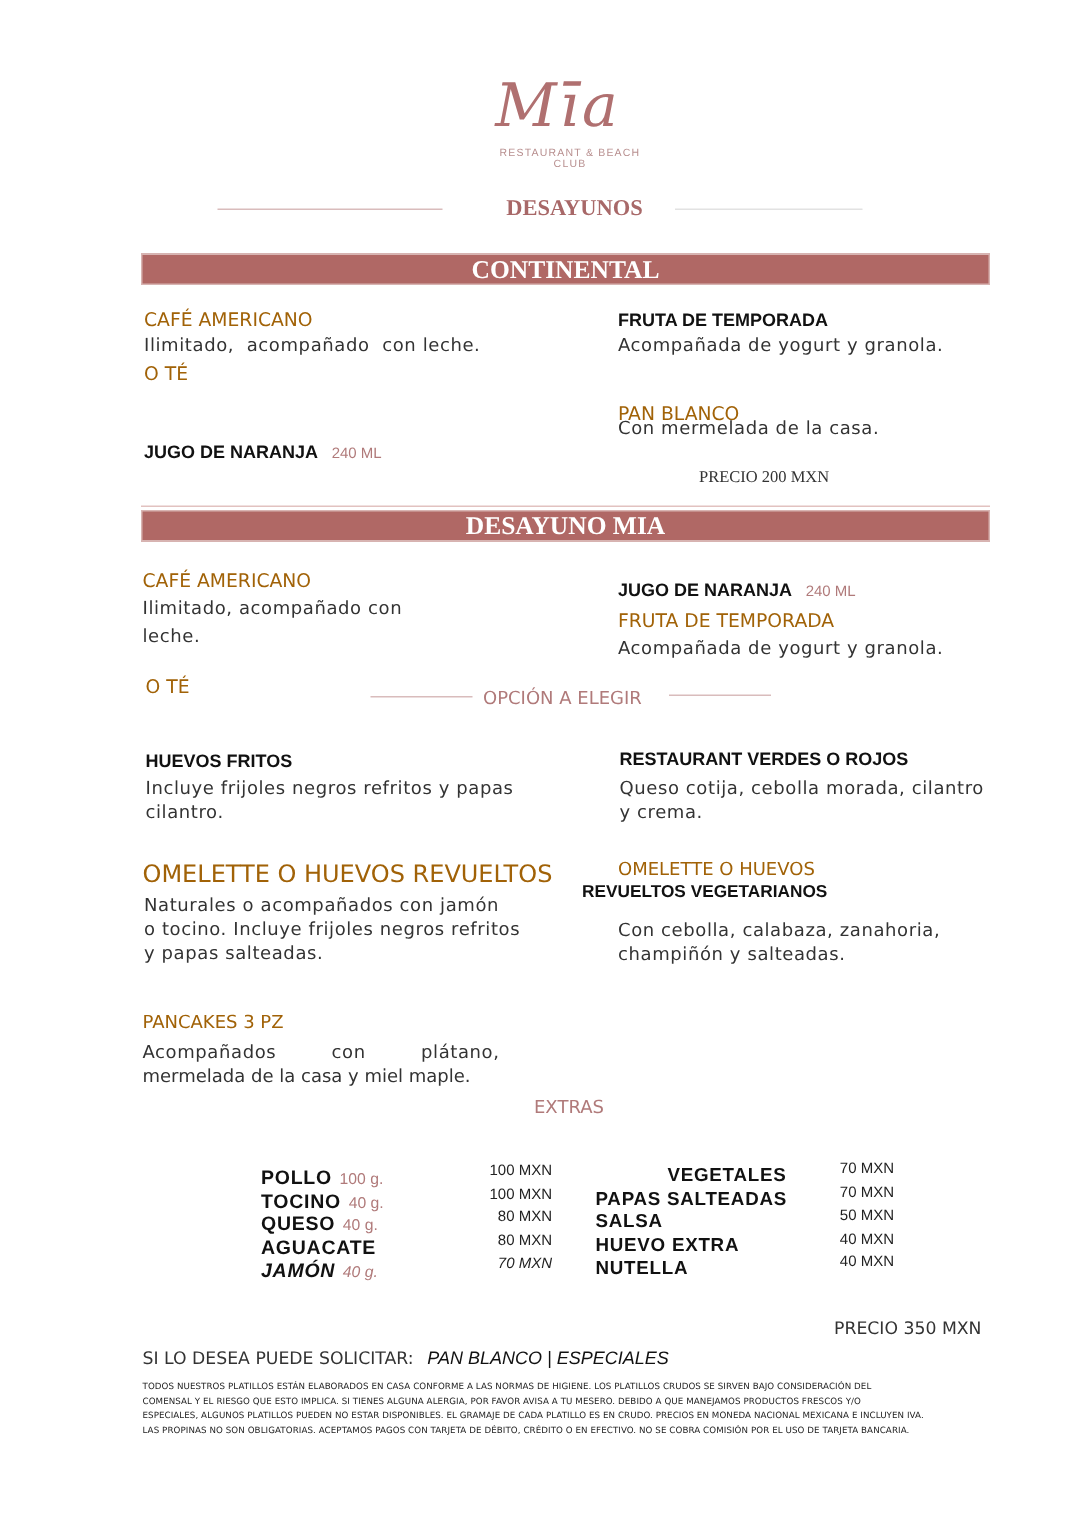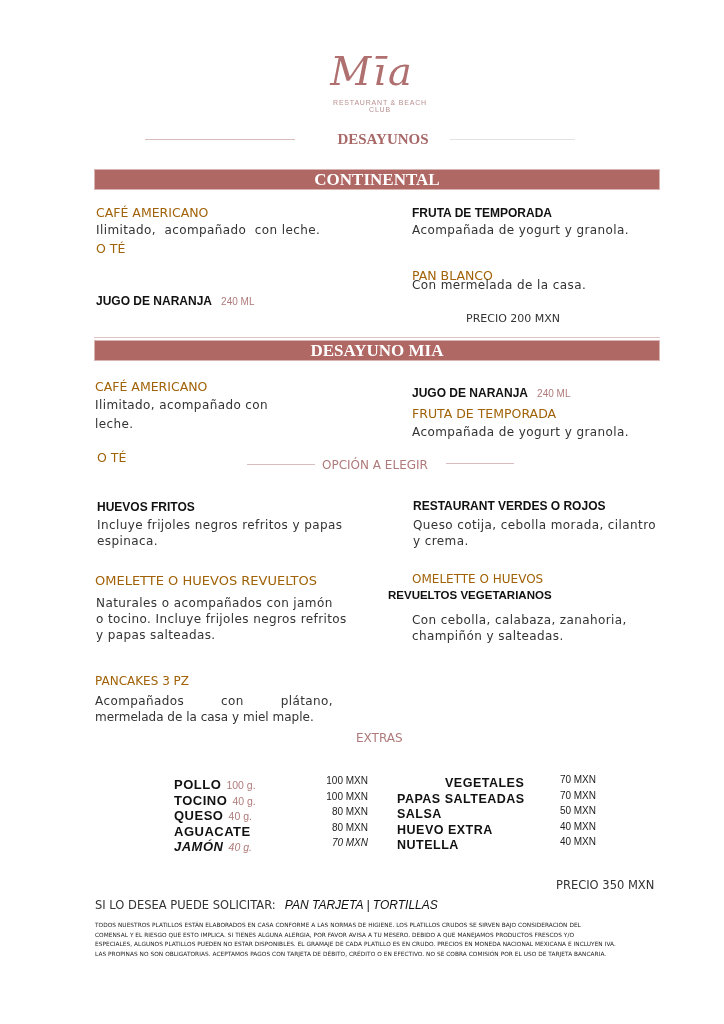--- a/index.html
+++ b/index.html
@@ -39,21 +39,21 @@
 
 <div class="abs" style="left:96px; top:290px; white-space:nowrap;">
   <span class="h-bold">JUGO DE NARANJA</span>
   <span class="accent" style="margin-left:4px;">240 ML</span>
 </div>
 
 <div class="abs h-bold" style="left:412px; top:206px;">FRUTA DE TEMPORADA</div>
 <div class="abs desc" style="left:412px; top:222px;">Acompañada de yogurt y granola.</div>
 <div class="abs h-plain" style="left:412px; top:268px;text-align:right;">PAN BLANCO</div>
 <div class="abs desc" style="left:412px; top:277px;">Con mermelada de la casa.</div>
-<div class="abs price" style="left:466px; top:312px;">PRECIO 200 MXN</div>
+<div class="abs price" style="left:466px; top:312px;font-family:Liberation Serif, serif;">PRECIO 200 MXN</div>
 
 <div class="abs rule" style="left:94px; top:337px; width:566px; background:#e2c2c0;"></div>
 
 <div class="abs band" style="left:94px; top:340px; width:566px;">DESAYUNO MIA</div>
 
 <div class="abs h-plain" style="left:95px; top:379px;">CAFÉ AMERICANO</div>
 <div class="abs desc" style="left:95px; top:397px;">Ilimitado, acompañado con</div>
 <div class="abs desc" style="left:95px; top:416px;">leche.</div>
 <div class="abs h-plain" style="left:97px; top:450px;">O TÉ</div>
 
@@ -63,27 +63,27 @@
 </div>
 <div class="abs h-plain" style="left:412px; top:406px;">FRUTA DE TEMPORADA</div>
 <div class="abs desc" style="left:412px; top:424px;">Acompañada de yogurt y granola.</div>
 
 <div class="abs rule" style="left:247px; top:464px; width:68px;"></div>
 <div class="abs sub-title" style="left:322px; top:458px;">OPCIÓN A ELEGIR</div>
 <div class="abs rule" style="left:446px; top:463px; width:68px;"></div>
 
 <div class="abs h-bold" style="left:97px; top:500px;">HUEVOS FRITOS</div>
 <div class="abs desc" style="left:97px; top:517px;">Incluye frijoles negros refritos y papas</div>
-<div class="abs desc" style="left:97px; top:533px;">espinaca.</div>
+<div class="abs desc" style="left:97px; top:533px;">cilantro.</div>
 
 <div class="abs h-bold" style="left:413px; top:499px;">RESTAURANT VERDES O ROJOS</div>
 <div class="abs desc" style="left:413px; top:517px;">Queso cotija, cebolla morada, cilantro</div>
 <div class="abs desc" style="left:413px; top:533px;">y crema.</div>
 
-<div class="abs h-plain" style="left:95px; top:573px; font-size:13px;">OMELETTE O HUEVOS REVUELTOS</div>
+<div class="abs h-plain" style="left:95px; top:573px; font-size:16px;">OMELETTE O HUEVOS REVUELTOS</div>
 <div class="abs desc" style="left:96px; top:595px;">Naturales o acompañados con jamón</div>
 <div class="abs desc" style="left:96px; top:611px;">o tocino. Incluye frijoles negros refritos</div>
 <div class="abs desc" style="left:96px; top:627px;">y papas salteadas.</div>
 
 <div class="abs h-plain" style="left:412px; top:572px; font-size:12px;">OMELETTE O HUEVOS</div>
 <div class="abs h-bold" style="left:388px; top:589px; font-size:11.5px;">REVUELTOS VEGETARIANOS</div>
 <div class="abs desc" style="left:412px; top:612px;">Con cebolla, calabaza, zanahoria,</div>
 <div class="abs desc" style="left:412px; top:628px;">champiñón y salteadas.</div>
 
 <div class="abs h-plain" style="left:95px; top:674px; font-size:12px;">PANCAKES 3 PZ</div>
@@ -140,21 +140,21 @@
   <div style="position:relative; height:15.5px;">
     <span class="extra-name" style="font-size:12.5px;">NUTELLA</span>
     <span class="extra-amt" style="position:absolute; right:0; top:2px;">40 MXN</span>
   </div>
 </div>
 
 <div class="abs price" style="left:556px; top:878px; font-size:11.5px;">PRECIO 350 MXN</div>
 
 <div class="abs" style="left:95px; top:894px; white-space:nowrap;">
   <span class="price" style="font-size:11.5px;">SI LO DESEA PUEDE SOLICITAR:</span>
-  <span style="font-family:'Liberation Sans', sans-serif; font-style:italic; font-size:12px; margin-left:4px; color:#111;">PAN TARJETA | TORTILLAS</span>
+  <span style="font-family:'Liberation Sans', sans-serif; font-style:italic; font-size:12px; margin-left:4px; color:#111;">PAN BLANCO | ESPECIALES</span>
 </div>
 
 <div class="abs" style="left:95px; top:921px; width:575px;">
   <div class="fine" style="white-space:nowrap;">TODOS NUESTROS PLATILLOS ESTÁN ELABORADOS EN CASA CONFORME A LAS NORMAS DE HIGIENE. LOS PLATILLOS CRUDOS SE SIRVEN BAJO CONSIDERACIÓN DEL</div>
   <div class="fine" style="white-space:nowrap;">COMENSAL Y EL RIESGO QUE ESTO IMPLICA. SI TIENES ALGUNA ALERGIA, POR FAVOR AVISA A TU MESERO. DEBIDO A QUE MANEJAMOS PRODUCTOS FRESCOS Y/O</div>
   <div class="fine" style="white-space:nowrap;">ESPECIALES, ALGUNOS PLATILLOS PUEDEN NO ESTAR DISPONIBLES. EL GRAMAJE DE CADA PLATILLO ES EN CRUDO. PRECIOS EN MONEDA NACIONAL MEXICANA E INCLUYEN IVA.</div>
   <div class="fine" style="white-space:nowrap;">LAS PROPINAS NO SON OBLIGATORIAS. ACEPTAMOS PAGOS CON TARJETA DE DÉBITO, CRÉDITO O EN EFECTIVO. NO SE COBRA COMISIÓN POR EL USO DE TARJETA BANCARIA.</div>
 </div>
 
 </body></html>

